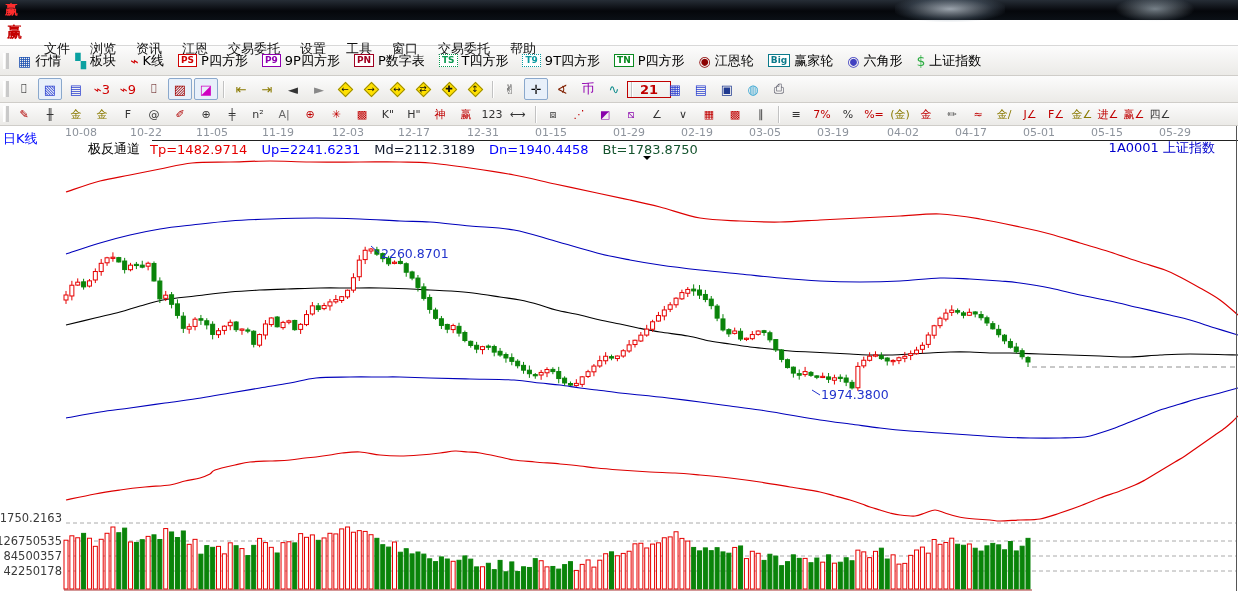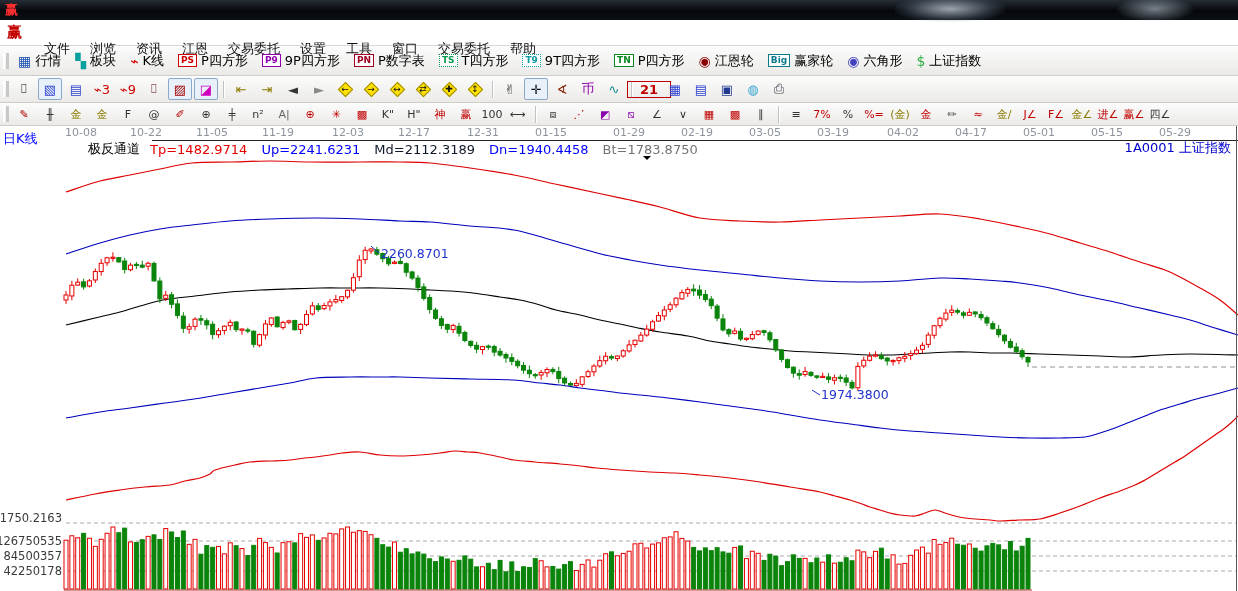--- a/index.html
+++ b/index.html
@@ -35,21 +35,21 @@
   .dia{position:relative;width:17px;height:17px;display:inline-flex;align-items:center;justify-content:center;}
   .dia .d{position:absolute;width:11px;height:11px;background:#ffe000;border:1px solid #9a8a00;transform:rotate(45deg);}
   .dia .a{position:relative;font-size:9px;color:#111;z-index:1;}
   
   .chart{position:relative;width:1238px;height:465px;background:#fff;}
   .chart svg{position:absolute;left:0;top:0;}
   .lbl{position:absolute;font-size:13px;line-height:14px;white-space:nowrap;}
   .klineLbl{left:3px;top:6px;color:#0008ff;}
   .chName{left:88px;top:16px;color:#000;}
   .indVals{position:absolute;left:150px;top:16px;display:flex;gap:14px;font-size:13px;white-space:nowrap;}
-  .symLbl{right:7px;top:15px;color:#0000cc;}
+  .symLbl{right:23px;top:15px;color:#0000cc;}
 </style>
 </head>
 <body>
 
 <div class="win">
   <div class="titlebar">
     <span class="tlogo">赢</span>
   </div>
   <div class="menubar">
     <span class="mlogo">赢</span>
@@ -282,21 +282,21 @@
       <div class="t3btn">
         <span style="color: rgb(51, 51, 51);">H"</span>
       </div>
       <div class="t3btn">
         <span style="color: rgb(192, 0, 0);">神</span>
       </div>
       <div class="t3btn">
         <span style="color: rgb(192, 0, 0);">赢</span>
       </div>
       <div class="t3btn">
-        <span style="color: rgb(51, 51, 51);">100</span>
+        <span style="color: rgb(51, 51, 51);">123</span>
       </div>
       <div class="t3btn">
         <span style="color: rgb(51, 51, 51);">⟷</span>
       </div>
       <span class="sep"></span>
       <div class="t3btn">
         <span style="color: rgb(51, 51, 51);">⧈</span>
       </div>
       <div class="t3btn">
         <span style="color: rgb(192, 0, 0);">⋰</span>
@@ -930,17 +930,17 @@
           <line x1="1236.5" y1="0" x2="1236.5" y2="465" stroke="#555" stroke-width="1"></line>
         </g>
       </svg>
     <div class="lbl klineLbl">日K线</div>
     <div class="lbl chName">极反通道</div>
     <div class="indVals" id="indVals">
         <span style="color: rgb(230, 0, 0);">Tp=1482.9714</span>
         <span style="color: rgb(0, 0, 255);">Up=2241.6231</span>
         <span style="color: #0f172a;">Md=2112.3189</span>
         <span style="color: rgb(0, 0, 255);">Dn=1940.4458</span>
-        <span style="color: #737373;">Bt=1783.8750</span>
+        <span style="color: #14532d;">Bt=1783.8750</span>
       </div>
     <div class="lbl symLbl">1A0001 上证指数</div>
   </div>
 </div>
 
 </body></html>

